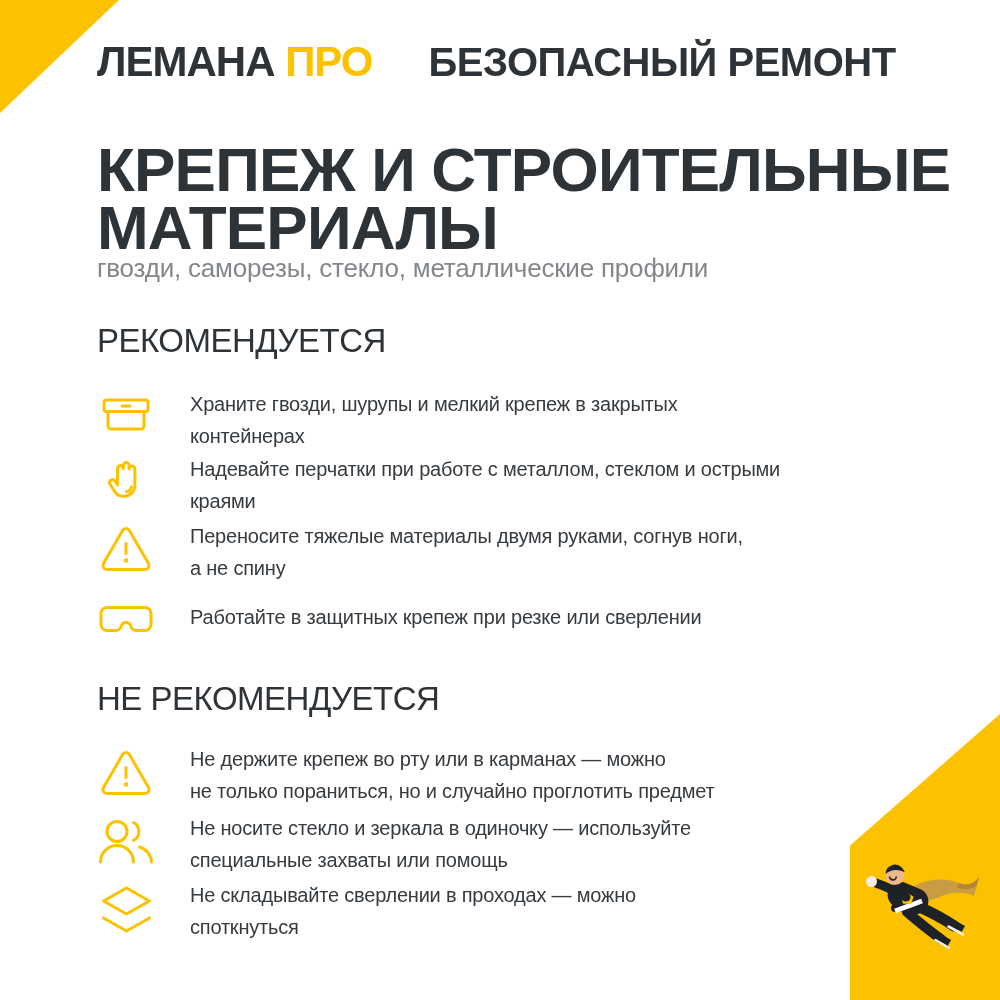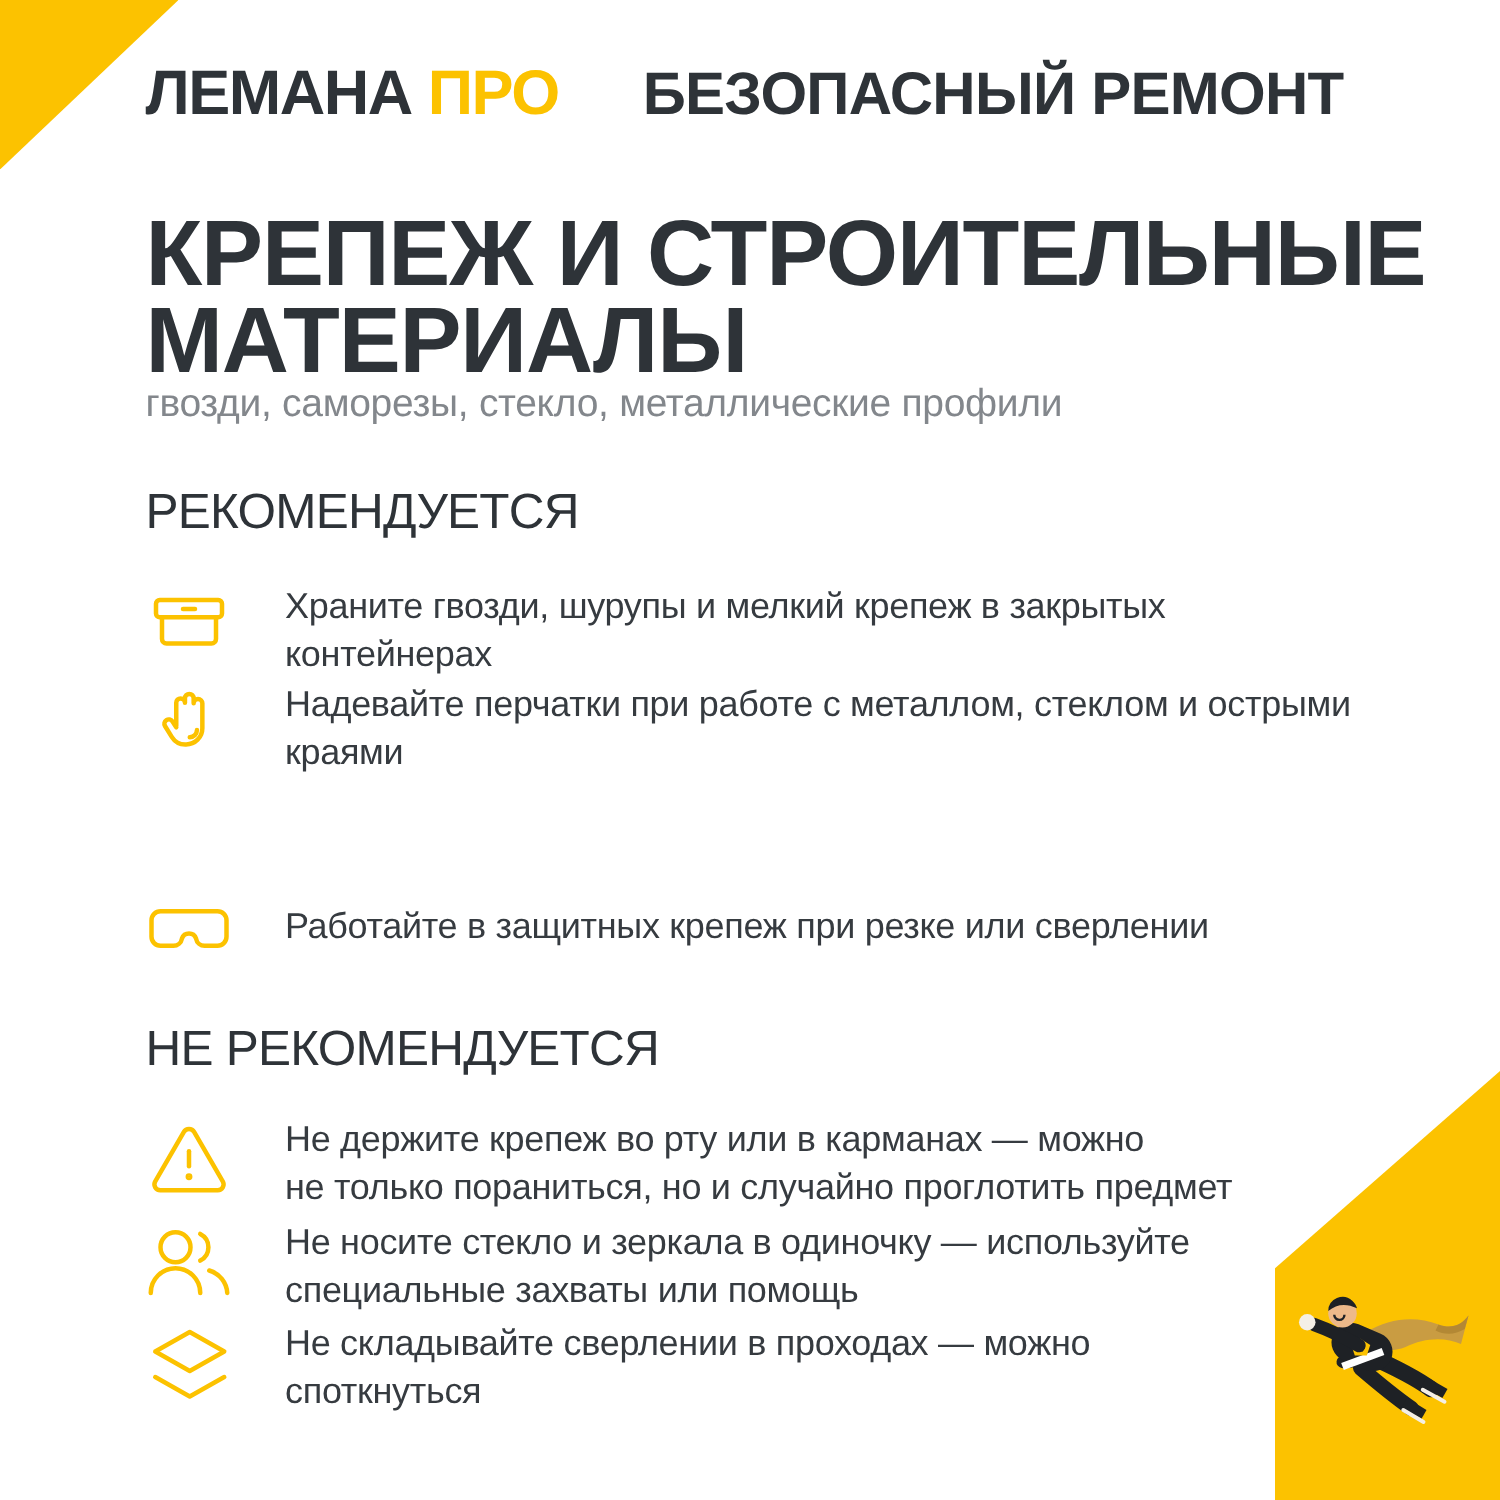--- a/index.html
+++ b/index.html
@@ -19,21 +19,21 @@
     -webkit-clip-path:polygon(0 0,100% 0,0 100%);
     clip-path:polygon(0 0,100% 0,0 100%);
   }
   .corner-br{
     position:absolute;left:850px;top:714px;width:150px;height:286px;
     background:var(--yellow);
     -webkit-clip-path:polygon(0 46%,100% 0,100% 100%,0 100%);
     clip-path:polygon(0 46%,100% 0,100% 100%,0 100%);
   }
   .header{
-    position:absolute;left:97px;top:38px;display:flex;align-items:flex-end;gap:56px;
+    position:absolute;left:97px;top:38px;display:flex;align-items:center;gap:56px;
   }
   .logo{
     font-size:42px;font-weight:800;letter-spacing:-1px;color:var(--dark);white-space:nowrap;
   }
   .logo .accent{color:var(--yellow);}
   .header-title{
     font-size:40px;font-weight:800;letter-spacing:-0.5px;color:var(--dark);white-space:nowrap;
   }
   .page-title{
     position:absolute;left:97px;top:141px;
@@ -48,21 +48,21 @@
     position:absolute;left:97px;
     font-size:33px;font-weight:400;letter-spacing:-0.5px;color:var(--dark);
   }
   #rec-heading{top:322px;}
   #nr-heading{top:680px;}
   .item{position:absolute;left:97px;width:840px;}
   .item .icon-box{
     position:absolute;left:0;width:58px;display:flex;justify-content:center;
   }
   .item .item-text{
-    margin-left:93px;font-size:24px;line-height:31.5px;color:var(--body);
+    margin-left:93px;font-size:20px;line-height:31.5px;color:var(--body);
     letter-spacing:-0.2px;white-space:pre-line;
   }
   svg.ic{display:block;}
   svg.ic *{vector-effect:non-scaling-stroke;}
   .illustration{position:absolute;left:851px;top:848px;}
 </style>
 </head>
 <body>
 
 <div id="canvas">
@@ -97,20 +97,31 @@
     <span class="icon-box" style="top:4px">
       <svg class="ic" width="38" height="47" viewBox="0 0 38 47" fill="none" stroke="#FCC200" stroke-width="3" stroke-linecap="round" stroke-linejoin="round">
         <path d="M10.5 26 V10.5 a2.9 2.9 0 1 1 5.8 0 V7.5 a2.9 2.9 0 1 1 5.8 0 v3.4 a2.9 2.9 0 1 1 5.8 0 v16.6 a10.8 10.8 0 0 1 -10.8 10.8 h-0.6 a10.5 10.5 0 0 1 -8.9 -4.9 l-4.6 -7.4 a2.9 2.9 0 0 1 4.9 -3.1 l2.6 4"></path>
         <path d="M19.5 33.5 a4.8 4.8 0 0 0 4.8 -4.8"></path>
       </svg>
     </span>
     <div class="item-text">Надевайте перчатки при работе с металлом, стеклом и острыми
 краями</div>
   </div>
 
+  <div class="item" style="top:521px">
+    <span class="icon-box" style="top:5px">
+      <svg class="ic" width="52" height="48" viewBox="0 0 52 48" fill="none" stroke="#FCC200" stroke-width="3" stroke-linecap="round" stroke-linejoin="round">
+        <path d="M22.6 4.6 L3.5 37.6 a3.9 3.9 0 0 0 3.4 5.9 h38.2 a3.9 3.9 0 0 0 3.4 -5.9 L29.4 4.6 a3.9 3.9 0 0 0 -6.8 0 z"></path>
+        <line x1="26" y1="17.5" x2="26" y2="27.5"></line>
+        <circle cx="26" cy="34.5" r="0.8" fill="#FCC200"></circle>
+      </svg>
+    </span>
+    <div class="item-text">Переносите тяжелые материалы двумя руками, согнув ноги,
+а не спину</div>
+  </div>
 
   <div class="item" style="top:602px">
     <span class="icon-box" style="top:3px">
       <svg class="ic" width="54" height="31" viewBox="0 0 54 31" fill="none" stroke="#FCC200" stroke-width="3" stroke-linecap="round" stroke-linejoin="round">
         <path d="M8 2.5 h38 a6 6 0 0 1 6 6 v11 a6 6 0 0 1 -6 6 h-8.5 a5.8 5.8 0 0 1 -5.8 -4.8 a5 5 0 0 0 -9.4 0 a5.8 5.8 0 0 1 -5.8 4.8 H8 a6 6 0 0 1 -6 -6 v-11 a6 6 0 0 1 6 -6 z"></path>
       </svg>
     </span>
     <div class="item-text">Работайте в защитных крепеж при резке или сверлении</div>
   </div>
 

